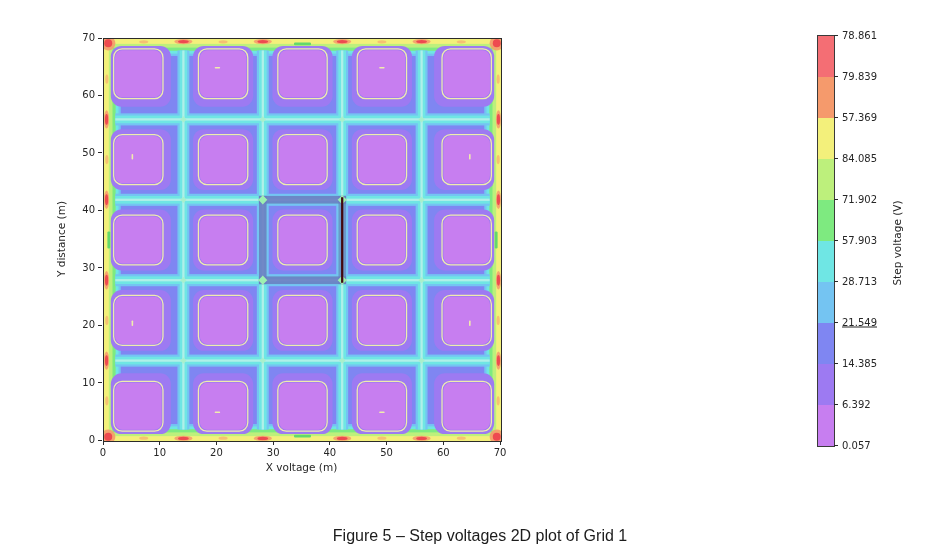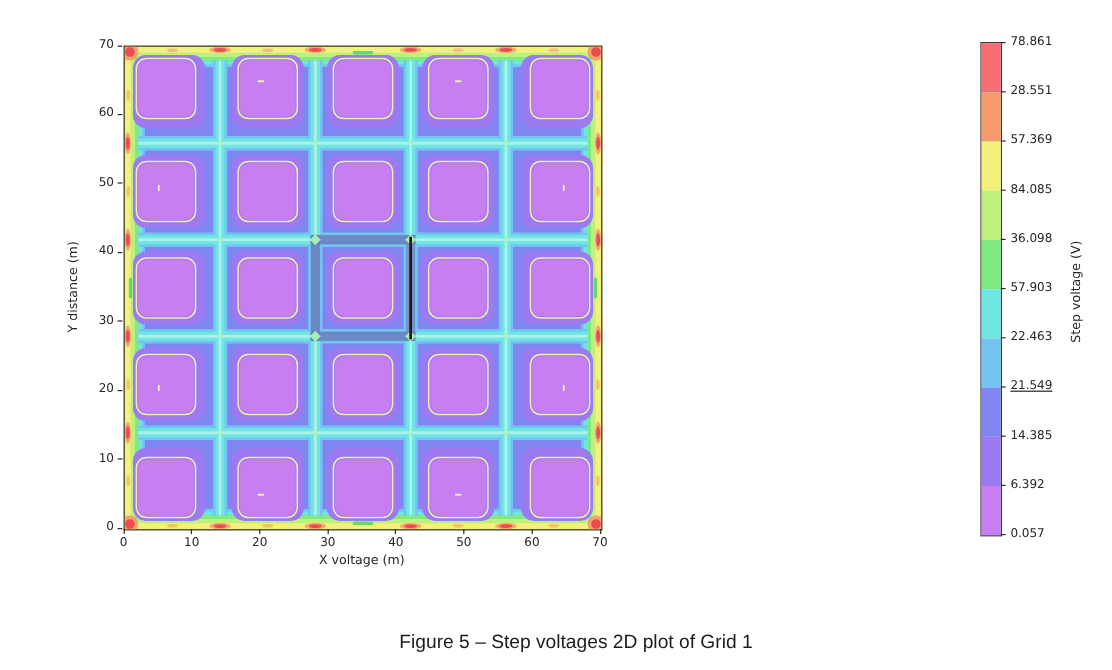--- a/index.html
+++ b/index.html
@@ -305,31 +305,31 @@
 <div class="abs tick-label y-tick-label" style="left: 95px; top: 210.286px;">40</div>
 <div class="abs tick y-tick" style="left: 98px; top: 152.357px;"></div>
 <div class="abs tick-label y-tick-label" style="left: 95px; top: 152.857px;">50</div>
 <div class="abs tick y-tick" style="left: 98px; top: 94.9286px;"></div>
 <div class="abs tick-label y-tick-label" style="left: 95px; top: 95.4286px;">60</div>
 <div class="abs tick y-tick" style="left: 98px; top: 37.5px;"></div>
 <div class="abs tick-label y-tick-label" style="left: 95px; top: 38px;">70</div>
 <div class="abs cbar-tick" style="left: 834px; top: 35px;"></div>
 <div class="abs cbar-tick-label" style="left: 842px; top: 35px;">78.861</div>
 <div class="abs cbar-tick" style="left: 834px; top: 76px;"></div>
-<div class="abs cbar-tick-label" style="left: 842px; top: 76px;">28.551</div>
+<div class="abs cbar-tick-label" style="left: 842px; top: 76px;">79.839</div>
 <div class="abs cbar-tick" style="left: 834px; top: 117px;"></div>
 <div class="abs cbar-tick-label" style="left: 842px; top: 117px;">57.369</div>
 <div class="abs cbar-tick" style="left: 834px; top: 158px;"></div>
 <div class="abs cbar-tick-label" style="left: 842px; top: 158px;">84.085</div>
 <div class="abs cbar-tick" style="left: 834px; top: 199px;"></div>
-<div class="abs cbar-tick-label" style="left: 842px; top: 199px;">36.098</div>
+<div class="abs cbar-tick-label" style="left: 842px; top: 199px;">71.902</div>
 <div class="abs cbar-tick" style="left: 834px; top: 240px;"></div>
 <div class="abs cbar-tick-label" style="left: 842px; top: 240px;">57.903</div>
 <div class="abs cbar-tick" style="left: 834px; top: 281px;"></div>
-<div class="abs cbar-tick-label" style="left: 842px; top: 281px;">22.463</div>
+<div class="abs cbar-tick-label" style="left: 842px; top: 281px;">28.713</div>
 <div class="abs cbar-tick" style="left: 834px; top: 322px;"></div>
 <div class="abs cbar-tick-label" style="left: 842px; top: 322px; text-decoration: underline;">21.549</div>
 <div class="abs cbar-tick" style="left: 834px; top: 363px;"></div>
 <div class="abs cbar-tick-label" style="left: 842px; top: 363px;">14.385</div>
 <div class="abs cbar-tick" style="left: 834px; top: 404px;"></div>
 <div class="abs cbar-tick-label" style="left: 842px; top: 404px;">6.392</div>
 <div class="abs cbar-tick" style="left: 834px; top: 445px;"></div>
 <div class="abs cbar-tick-label" style="left: 842px; top: 445px;">0.057</div>
 
 </body></html>

